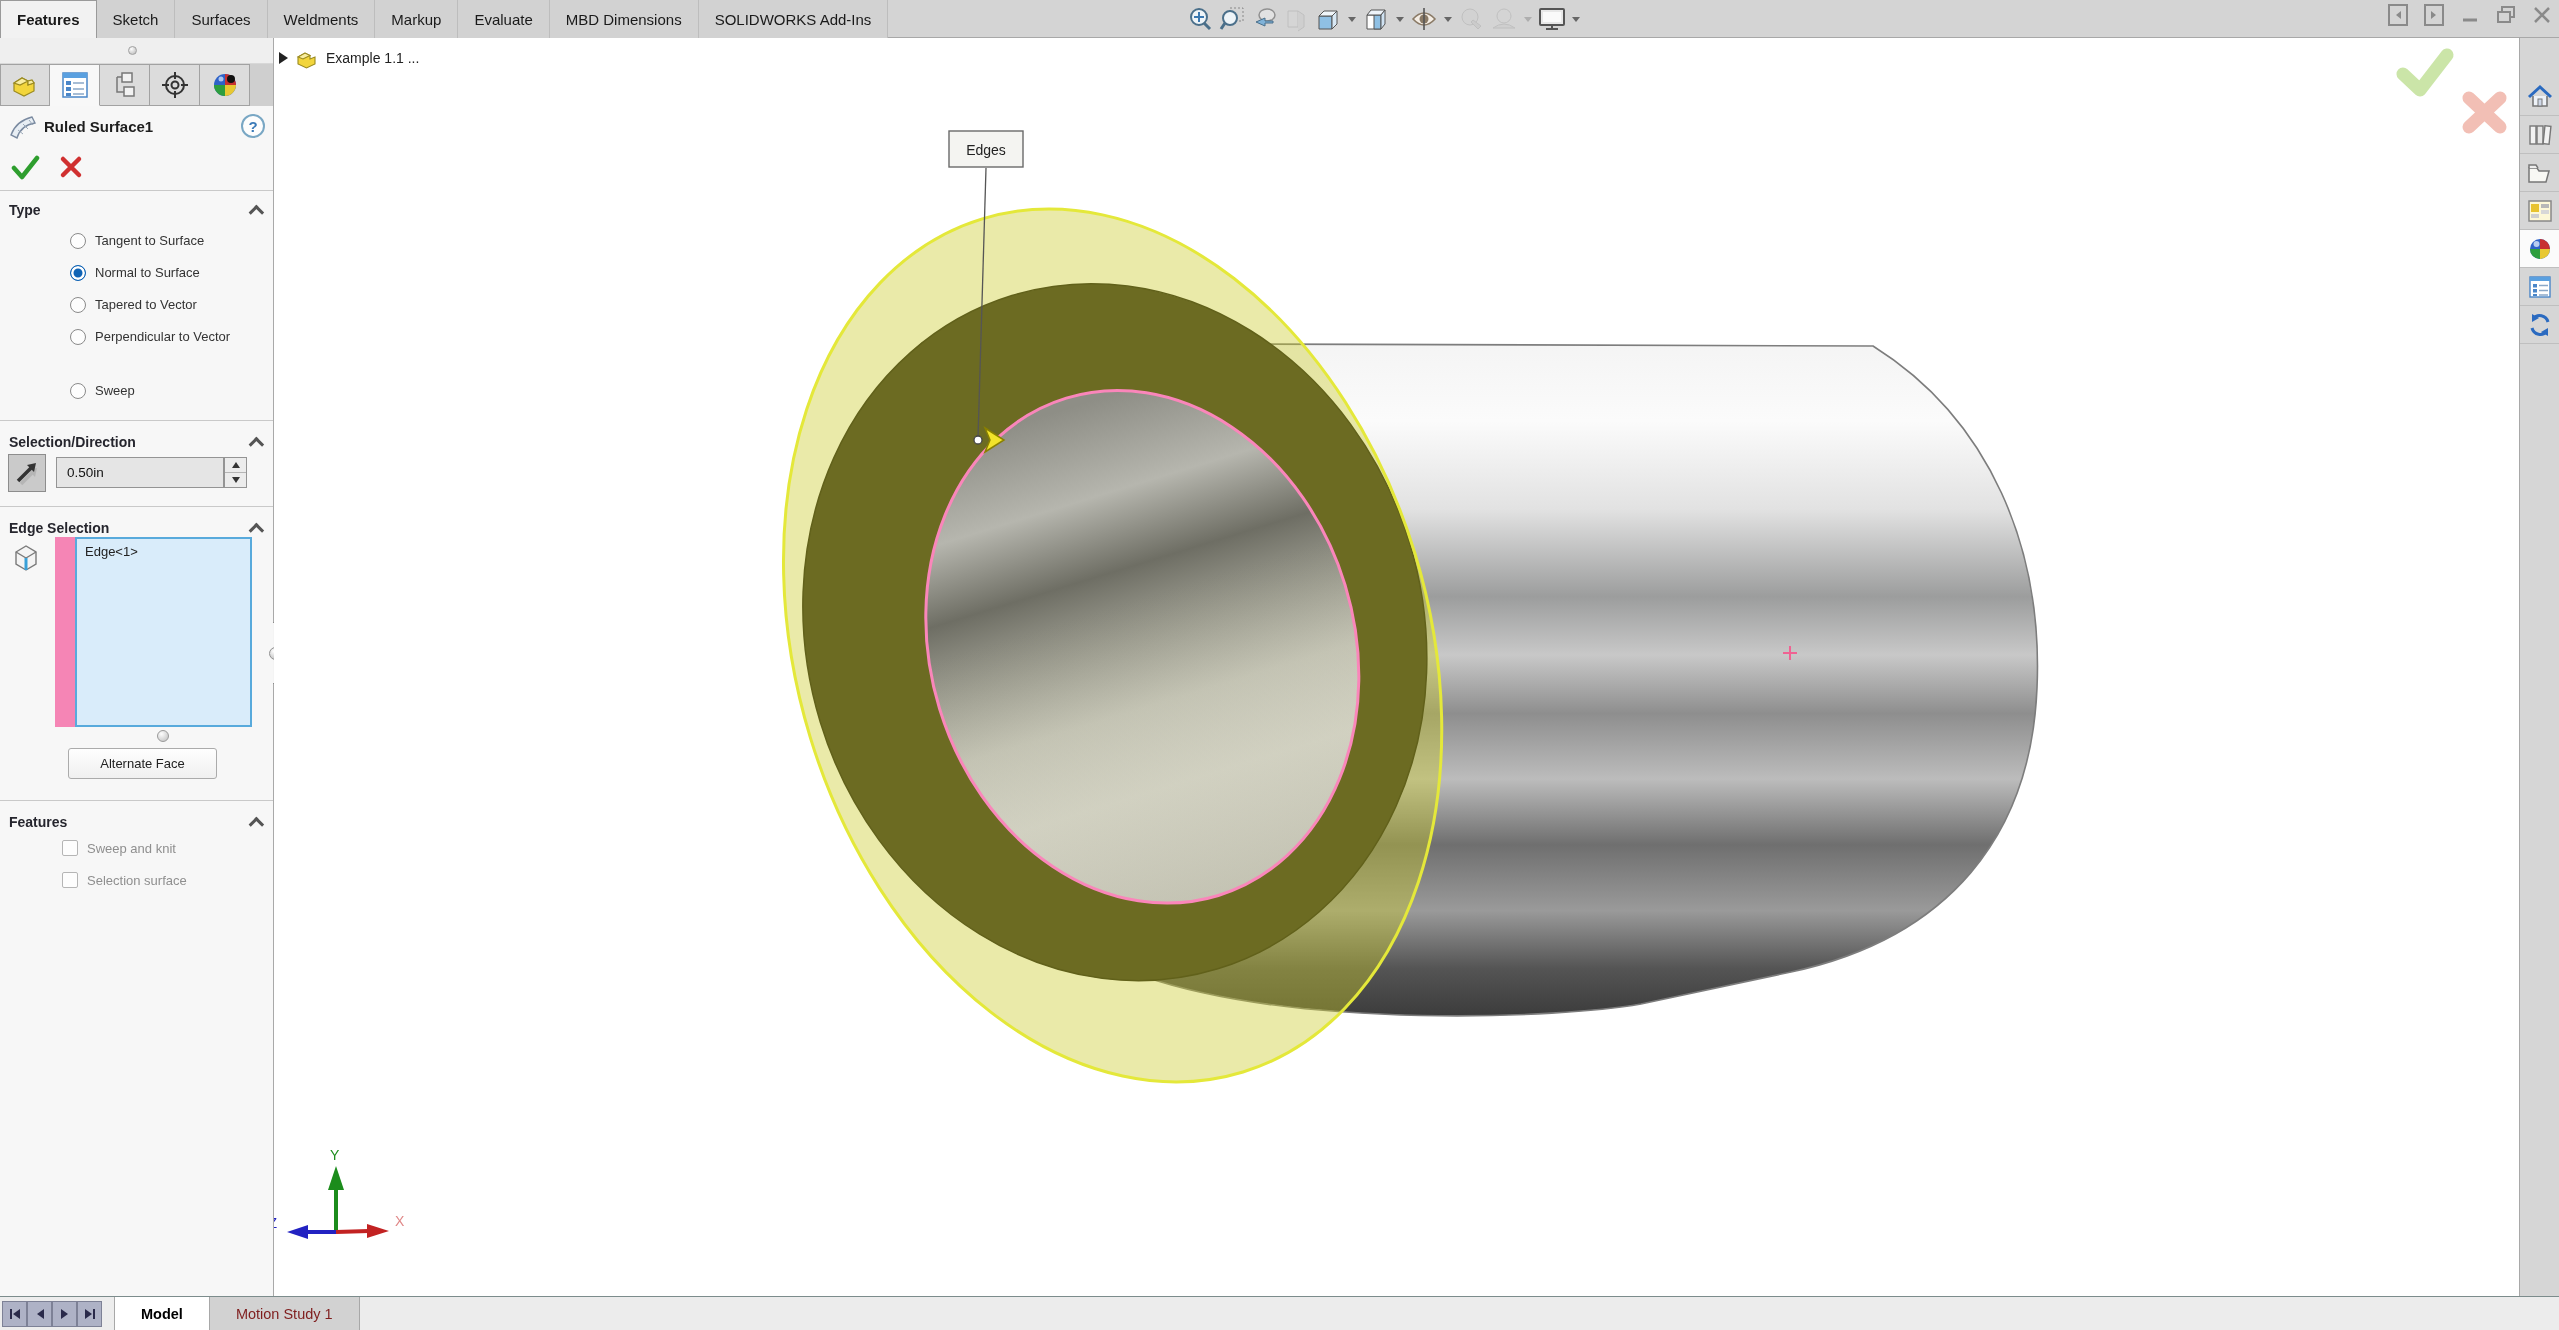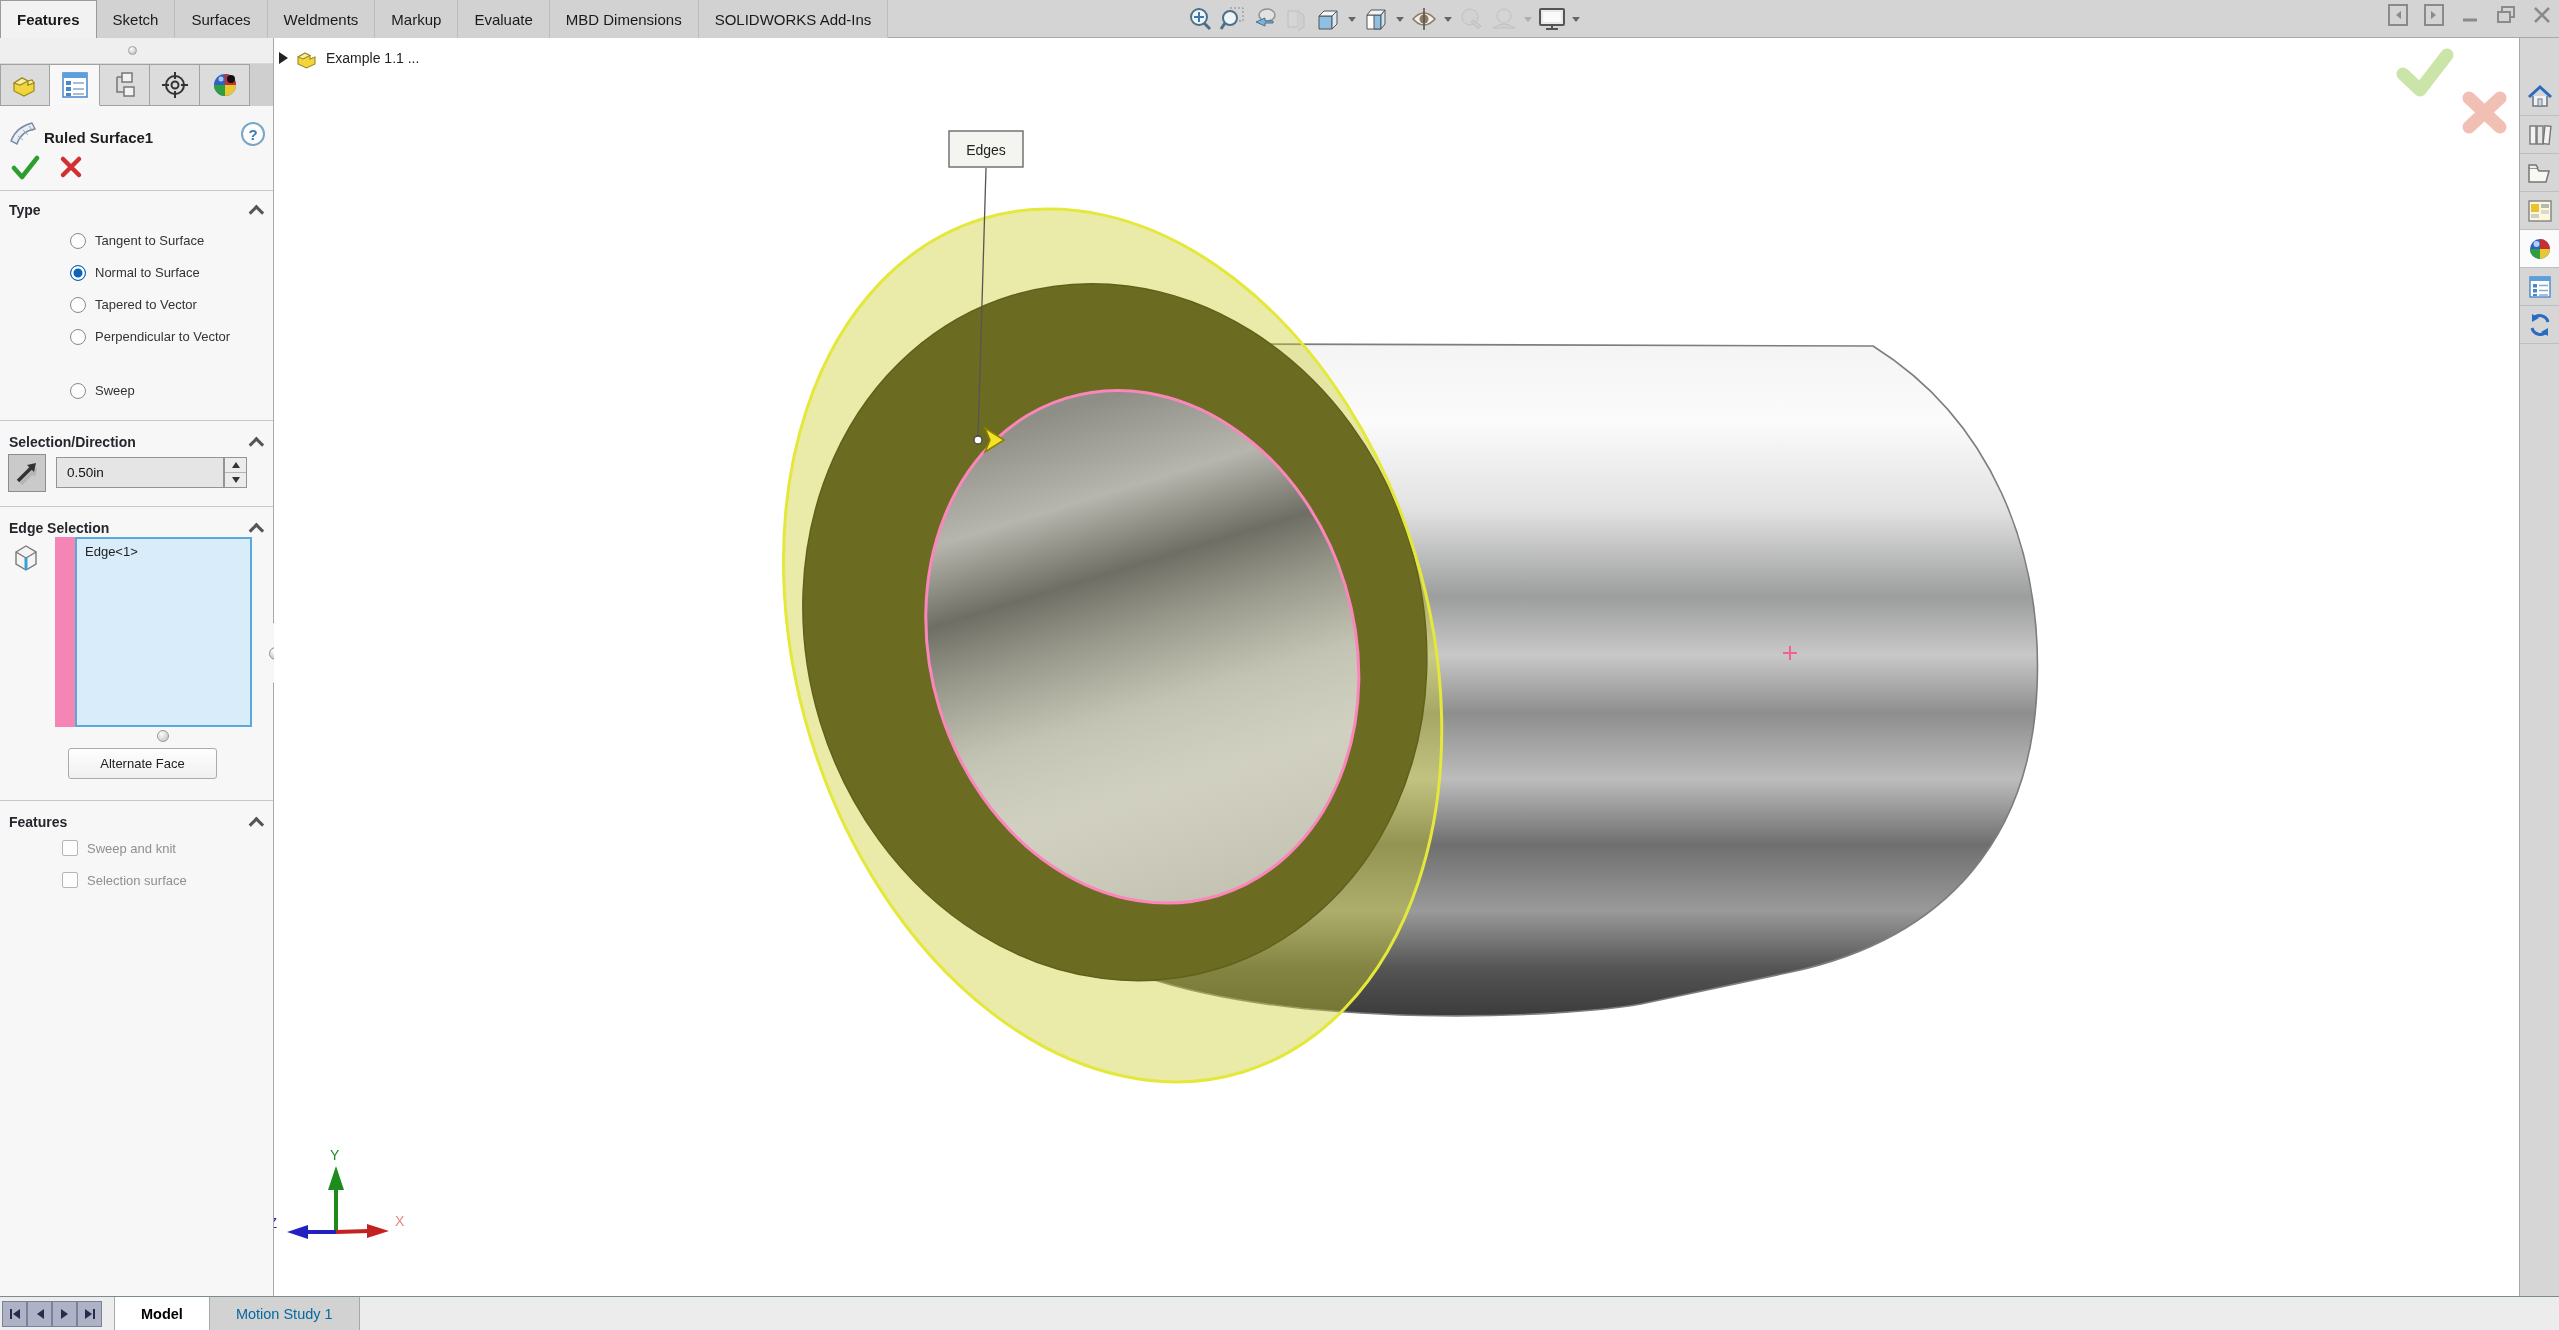--- a/index.html
+++ b/index.html
@@ -24,21 +24,21 @@
   
   .left-panel { left:0; top:38px; width:274px; height:1258px; background:#f7f7f7; border-right:1px solid #a9a9a9; }
   .pm-strip { left:0; top:0; width:273px; height:26px; background:#efefef; border-bottom:1px solid #d8d8d8; }
   .pm-strip .dot { position:absolute; left:128px; top:8px; width:9px; height:9px; border-radius:50%;
                    background:radial-gradient(circle at 35% 30%, #fdfdfd, #b5b5b5); border:1px solid #a0a0a0; }
   .pm-tabs { left:0; top:26px; width:273px; height:42px; background:#cfcfcf; display:flex; }
   .pm-tab { width:50px; height:42px; border:1px solid #a2a2a2; border-left:none; background:#dcdcdc;
             display:flex; align-items:center; justify-content:center; }
   .pm-tab:first-child { border-left:1px solid #a2a2a2; }
   .pm-tab.active { background:#f8f8f8; border-bottom:1px solid #f8f8f8; }
-  .pm-header { left:0; top:68px; width:273px; height:40px; display:flex; align-items:flex-end; padding:0 8px; }
+  .pm-header { left:0; top:68px; width:273px; height:40px; display:flex; align-items:center; padding:0 8px; }
   .pm-title { font-size:15px; font-weight:bold; color:#1d1d1d; margin-left:8px; flex:1; }
   .help-circle { width:24px; height:24px; border:2px solid #79a7c4; border-radius:50%; color:#3a7ab8;
                  font-weight:bold; font-size:15px; display:flex; align-items:center; justify-content:center; background:#fdfdfd; }
   .pm-okrow { left:0; top:108px; width:273px; height:42px; display:flex; align-items:center; gap:18px; padding:0 10px; }
   .divider { width:273px; height:1px; background:#c9c9c9; }
   .sec-head { width:273px; height:28px; display:flex; align-items:center; padding:0 9px; }
   .sec-title { font-size:14px; font-weight:bold; color:#26262e; flex:1; }
   .chev { width:11px; height:11px; border-left:3px solid #555; border-top:3px solid #555; transform:rotate(45deg) translateY(3px); }
   .radio-row { position:absolute; left:70px; display:flex; align-items:center; gap:9px; }
   .radio { width:16px; height:16px; border-radius:50%; border:1.5px solid #8a8a8a; background:#fdfdfd; flex:none; }
@@ -76,21 +76,21 @@
   .flyout { left:5px; top:9px; display:flex; align-items:center; gap:7px; }
   .flyout-label { font-size:14px; color:#222; }
   .tri-right { width:0; height:0; border-top:6px solid transparent; border-bottom:6px solid transparent; border-left:9px solid #222; }
 
   
   .bottombar { left:0; top:1296px; width:2559px; height:34px; background:#ededed; border-top:1px solid #7c8c8c; display:flex; align-items:stretch; }
   .nav-btn { width:25px; height:26px; margin-top:4px; background:#aeb2c6; border:1px solid #7d8196;
              display:flex; align-items:center; justify-content:center; }
   .mtab { padding:0 26px; display:flex; align-items:center; font-size:14.5px; border-right:1px solid #a8a8a8; }
   .mtab.active { background:#fff; font-weight:bold; color:#000; border-left:1px solid #a8a8a8; }
-  .mtab.idle { background:#d2d2d2; color:#0369a1; }
+  .mtab.idle { background:#d2d2d2; color:#7f1d1d; }
   .tabstrip-rest { flex:1; background:#ececec; }
   svg text { font-family:"Liberation Sans", sans-serif; }
 </style>
 </head>
 <body>
 
 <div class="screen">
 
   <div class="abs topbar">
     <div class="abs menu-tabs">

